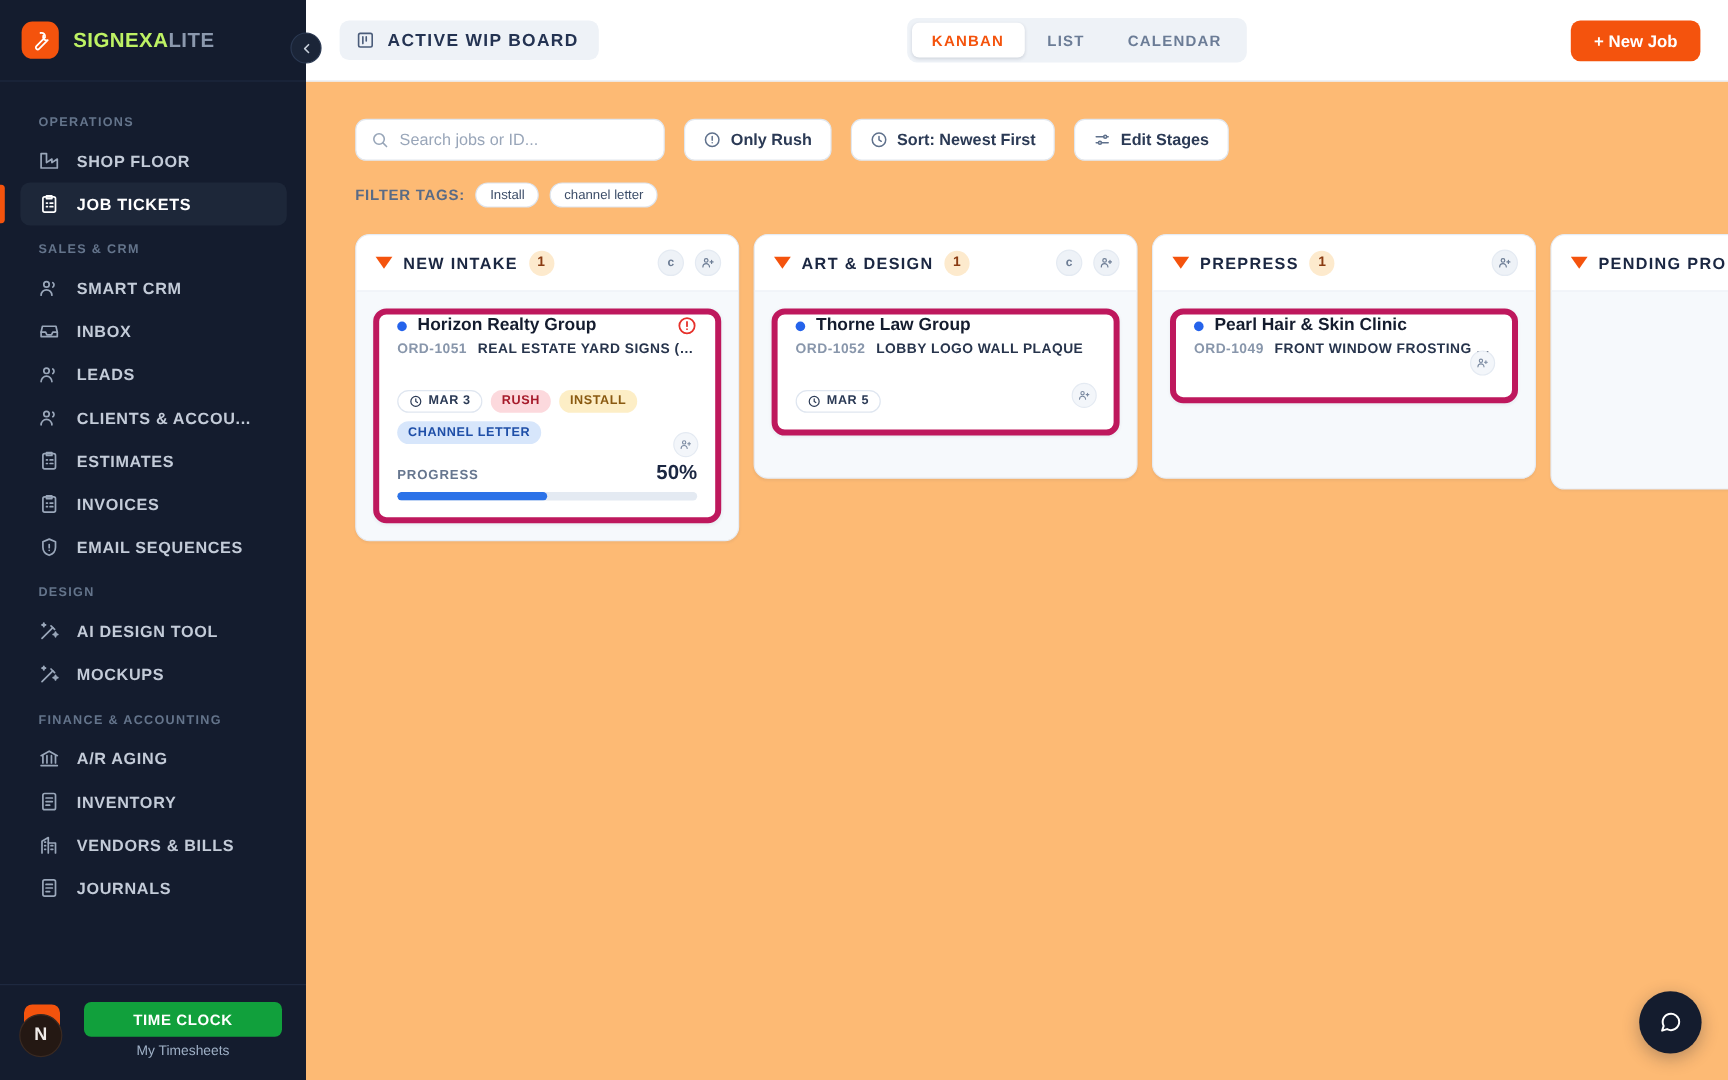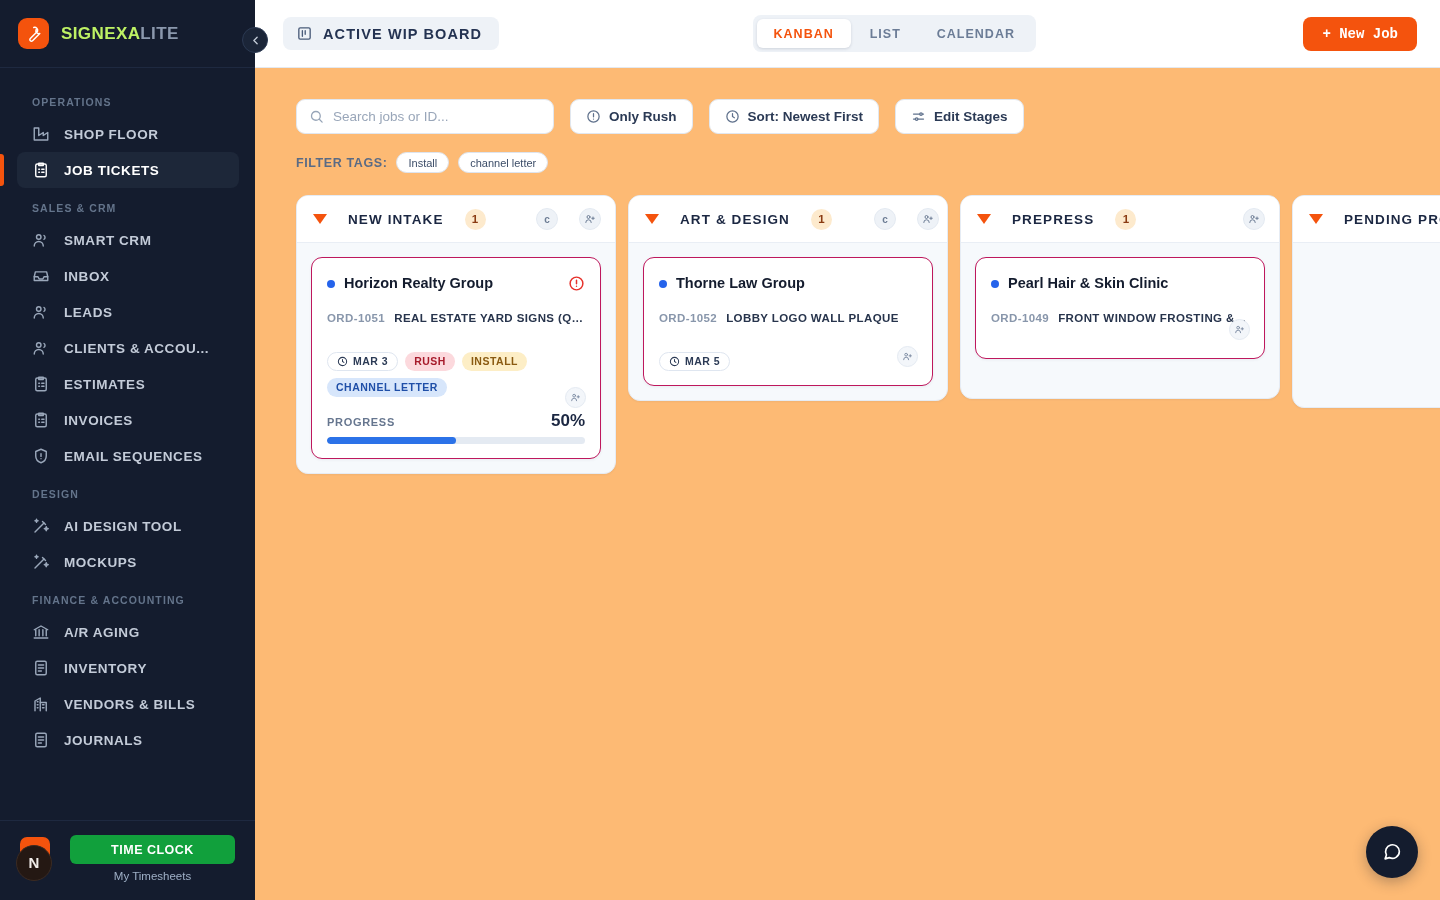--- a/index.html
+++ b/index.html
@@ -113,21 +113,21 @@
     height: 29px; padding: 0 17px; border-radius: 6px; border: 0;
     background: transparent; color: #6b7c96;
     font-family: "Liberation Sans", sans-serif;
     font-size: 12.5px; font-weight: bold; letter-spacing: 1px; cursor: pointer;
     display: flex; align-items: center;
   }
   .vt-btn.active { background: #ffffff; color: #f4530d; box-shadow: 0 1px 3px rgba(20,30,60,.14); }
   .new-job {
     height: 34px; padding: 0 19px; border-radius: 8px; border: 0;
     background: #f4530d; color: #fff;
-    font-family: Liberation Mono, monospace;
+    font-family: Liberation Sans, sans-serif;
     font-size: 14px; font-weight: bold; cursor: pointer;
     margin-left: 14px;
   }
 
   .content { flex: 1 1 auto; overflow: hidden; padding: 31px 0 0 0; position: relative; }
   .toolbar-inner { display: flex; align-items: center; gap: 16px; padding-left: 296px; }
   .search-box {
     width: 258px; height: 35px; background: #fff;
     border: 1px solid #e1e7ef; border-radius: 9px;
     display: flex; align-items: center; gap: 9px; padding: 0 12px;
@@ -163,50 +163,50 @@
     overflow: hidden; height: 640px;
   }
   .column {
     width: 320px; flex: 0 0 320px;
     background: #f6f9fc; border: 1px solid #e6ecf4; border-radius: 12px;
     box-shadow: 0 1px 2px rgba(25,40,70,.05);
     overflow: hidden;
   }
   .col-head {
     height: 47px; background: #ffffff; border-bottom: 1px solid #e9eef5;
-    display: flex; align-items: center; gap: 21px; padding: 0 14px 0 16px;
+    display: flex; align-items: center; gap: 9px; padding: 0 14px 0 16px;
   }
   .caret { width: 0; height: 0; border-left: 7px solid transparent; border-right: 7px solid transparent; border-top: 10px solid #f4530d; flex: 0 0 14px; }
   .col-title { font-size: 13.5px; font-weight: bold; letter-spacing: 1.1px; color: #1b2742; white-space: nowrap; }
   .col-count {
     min-width: 21px; height: 21px; padding: 0 6px; border-radius: 11px;
     background: #fdeacd; color: #8a3b12;
     font-size: 11.5px; font-weight: bold;
     display: flex; align-items: center; justify-content: center;
   }
   .col-head-spacer { flex: 1 1 auto; }
   .circ-btn {
     width: 22px; height: 22px; border-radius: 50%;
     background: #eef2f7; border: 1px solid #e4eaf2;
     display: flex; align-items: center; justify-content: center;
     color: #6d7d95; font-size: 10px; font-weight: bold; cursor: pointer; flex: 0 0 22px;
   }
   .circ-btn .ico { width: 12px; height: 12px; }
   .col-body { padding: 14px; min-height: 155px; }
 
   .card {
-    background: #ffffff; border: 1px solid #be185d; border-radius: 11px;
+    background: #ffffff; border: 5px solid #be185d; border-radius: 11px;
     box-shadow: 0 1px 3px rgba(25,40,70,.06);
-    padding: 16px 15px 14px 15px; position: relative;
+    padding: 0 15px 14px 15px; position: relative;
   }
   .card-top { display: flex; align-items: flex-start; gap: 9px; }
   .dot { width: 8px; height: 8px; border-radius: 50%; background: #2563eb; flex: 0 0 8px; margin-top: 6px; }
   .card-client { font-size: 14.5px; font-weight: bold; color: #141c2e; flex: 1 1 auto; line-height: 1.3; }
   .alert-icon { width: 17px; height: 17px; color: #e6312b; flex: 0 0 17px; margin-top: 1px; }
-  .card-sub { margin-top: 19px; display: flex; align-items: baseline; gap: 9px; }
+  .card-sub { margin-top: 4px; display: flex; align-items: baseline; gap: 9px; }
   .ord { font-size: 11.5px; font-weight: bold; letter-spacing: .4px; color: #8896ab; flex: 0 0 auto; }
   .desc {
     font-size: 11.5px; font-weight: bold; letter-spacing: .4px; color: #27344c;
     white-space: nowrap; overflow: hidden; text-overflow: ellipsis;
   }
   .chips { margin-top: 28px; display: flex; flex-wrap: wrap; gap: 7px; padding-right: 34px; }
   .chip {
     height: 19px; padding: 0 9px; border-radius: 10px;
     font-size: 10.5px; font-weight: bold; letter-spacing: .5px;
     display: flex; align-items: center; gap: 5px;

